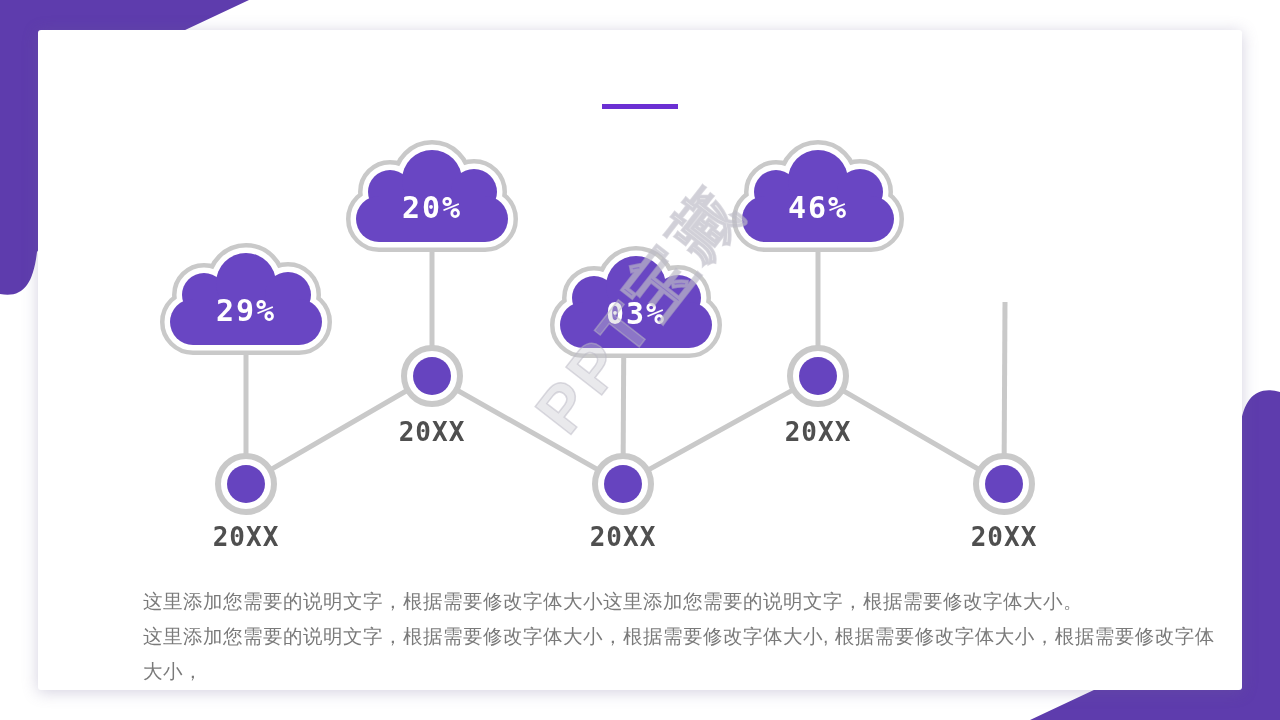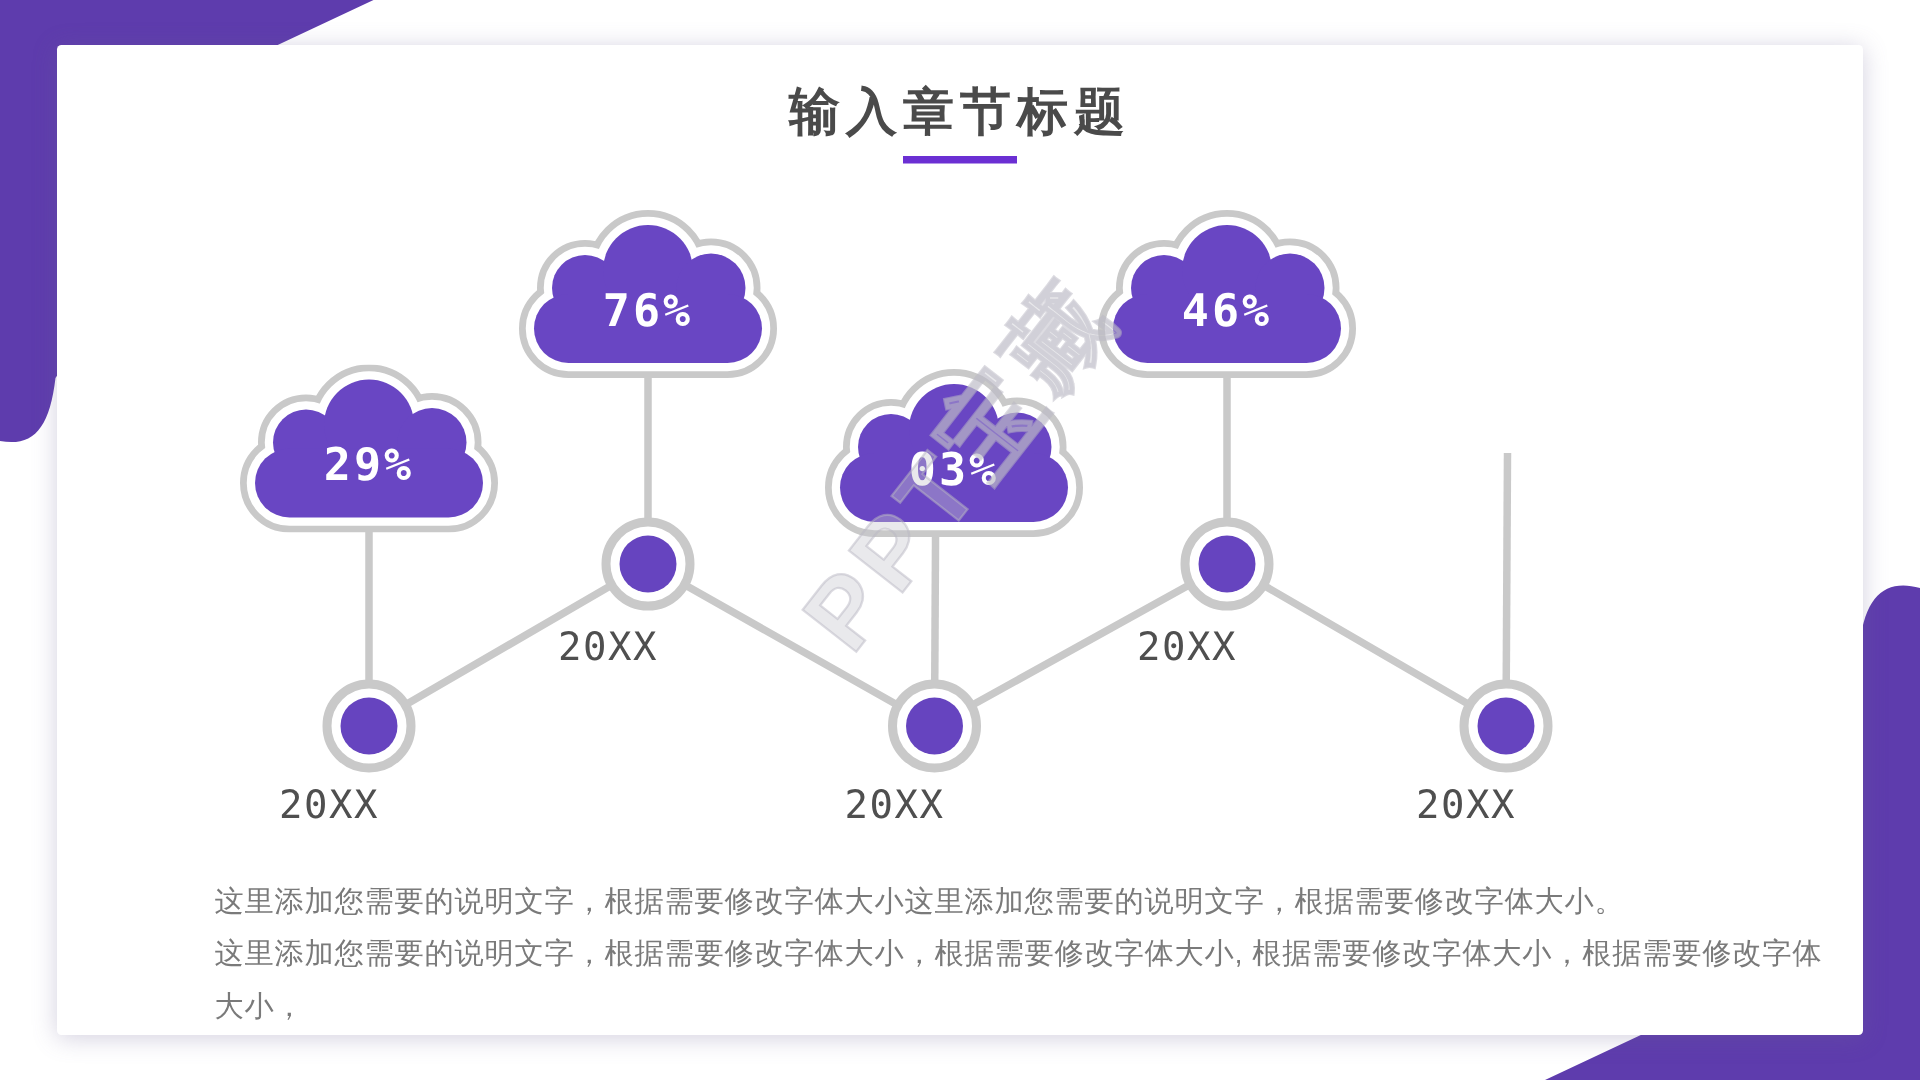--- a/index.html
+++ b/index.html
@@ -59,23 +59,23 @@
   }
   .node .dot { width: 38px; height: 38px; border-radius: 50%; background: #6644bf; }
   .node-1 { left: 215px; top: 453px; }
   .node-2 { left: 401px; top: 345px; }
   .node-3 { left: 592px; top: 453px; }
   .node-4 { left: 787px; top: 345px; }
   .node-5 { left: 973px; top: 453px; }
 
   
   .year {
-    position: absolute; width: 120px; z-index: 3;
+    position: absolute; width: 120px; text-align: center; z-index: 3;
     font-family: "DejaVu Sans Mono", monospace;
-    font-size: 26px; font-weight: 400; color: #4f4f4f; letter-spacing: 1px;
+    font-size: 26px; font-weight: 700; color: #4f4f4f; letter-spacing: 1px;
   }
   .year-1 { left: 186px; top: 522px; }
   .year-2 { left: 372px; top: 417px; }
   .year-3 { left: 563px; top: 522px; }
   .year-4 { left: 758px; top: 417px; }
   .year-5 { left: 944px; top: 522px; }
 
   
   .desc {
     position: absolute; left: 143px; top: 584px; width: 1075px; z-index: 3;
@@ -111,21 +111,20 @@
     </defs>
   </svg>
 
   <svg class="corners" viewBox="0 0 1280 720">
     <path d="M0,0 L249,0 L183,31 L37,252 C33,286 22,298 0,294 Z" fill="#5E3CAD"></path>
     <path d="M1280,720 L1030,720 L1096,689 L1240,428 C1244,396 1258,386 1280,392 Z" fill="#5E3CAD"></path>
   </svg>
 
   <div class="card"></div>
 
-  <div class="title">输入章节标题</div>
   <div class="title-underline"></div>
 
   <svg class="lines" viewBox="0 0 1280 720">
     <g stroke="#C9C9C9" stroke-width="5" fill="none">
       <path d="M246,300 L246,484"></path>
       <path d="M432,197 L432,376"></path>
       <path d="M624,302 L623,484"></path>
       <path d="M818,197 L818,376"></path>
       <path d="M1005,302 L1004,484"></path>
       <path d="M246,484 L432,376 L623,484 L818,376 L1004,484"></path>
@@ -139,21 +138,21 @@
       <use href="#cloud-shape" fill="#6946C3"></use>
     </svg>
     <div class="pct">29%</div>
   </div>
   <div class="cloud cloud-2">
     <svg viewBox="0 0 172 112">
       <use href="#cloud-shape" fill="none" stroke="#C9C9C9" stroke-width="20"></use>
       <use href="#cloud-shape" fill="none" stroke="#ffffff" stroke-width="11"></use>
       <use href="#cloud-shape" fill="#6946C3"></use>
     </svg>
-    <div class="pct">76%</div>
+    <div class="pct">20%</div>
   </div>
   <div class="cloud cloud-3">
     <svg viewBox="0 0 172 112">
       <use href="#cloud-shape" fill="none" stroke="#C9C9C9" stroke-width="20"></use>
       <use href="#cloud-shape" fill="none" stroke="#ffffff" stroke-width="11"></use>
       <use href="#cloud-shape" fill="#6946C3"></use>
     </svg>
     <div class="pct">03%</div>
   </div>
   <div class="cloud cloud-4">

